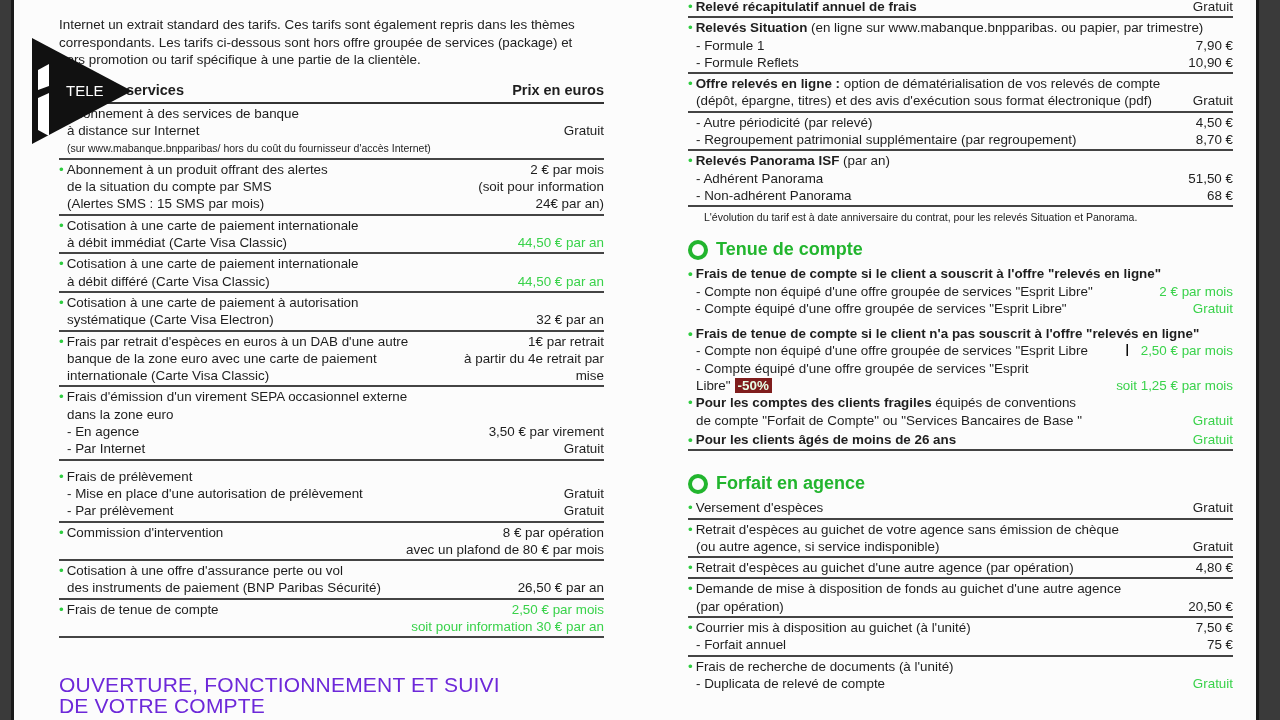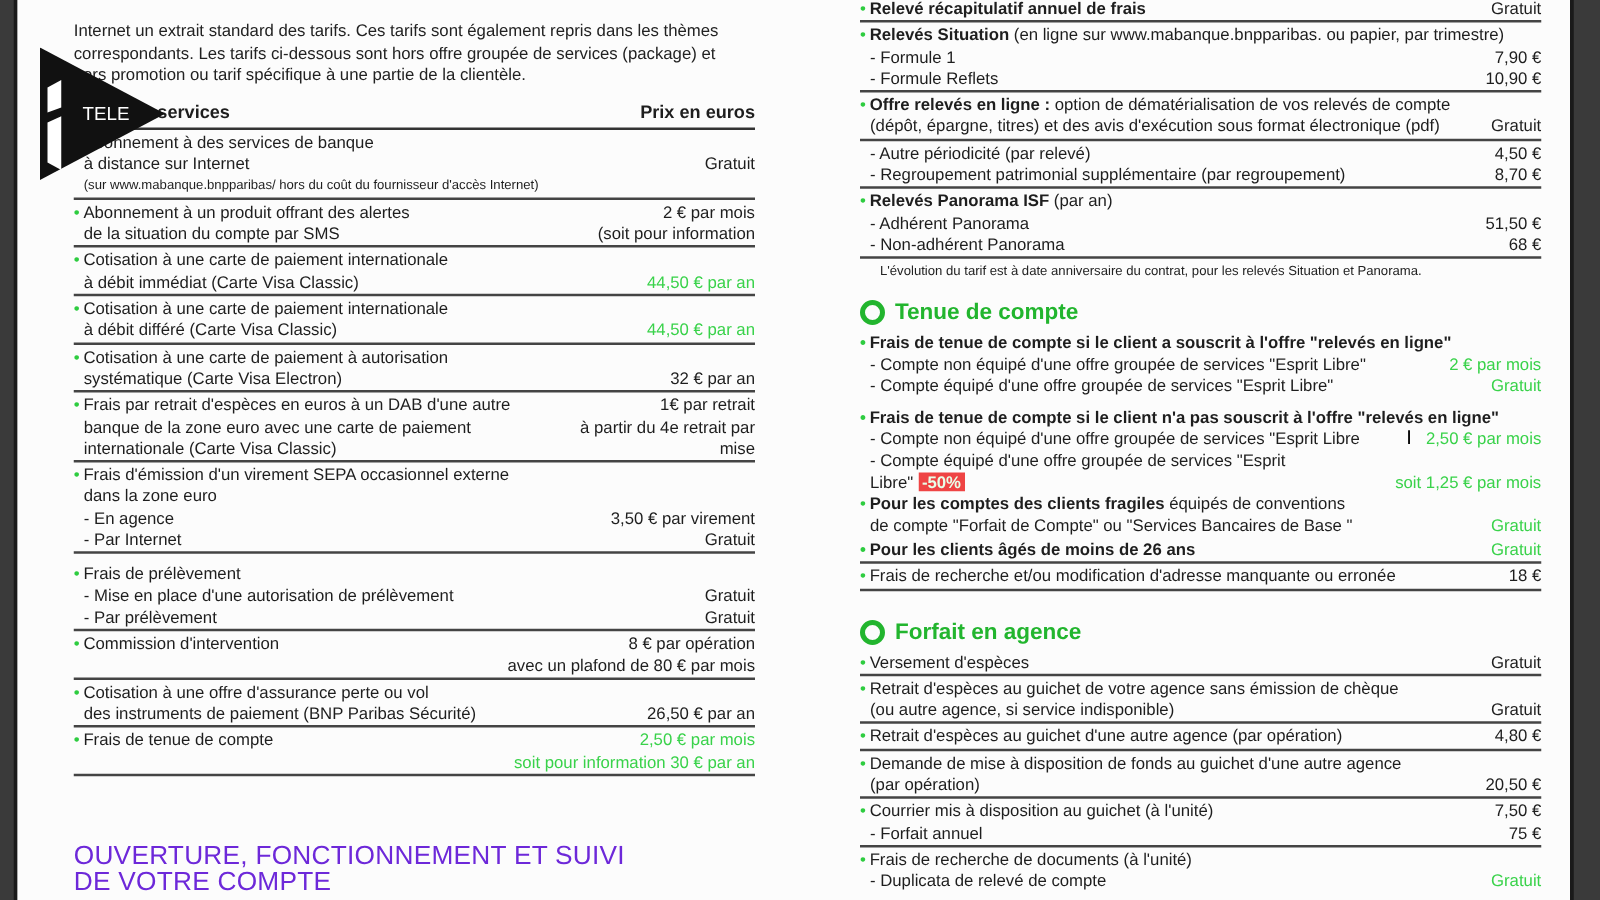--- a/index.html
+++ b/index.html
@@ -28,21 +28,21 @@
   .line .r { text-align:right; white-space:nowrap; padding-left:6px; }
   .bullet { color:#2ecc40; margin-right:3px; }
   .sub { padding-left:8px; }
   .green { color:#39d24a; }
   .small { font-size:10.5px; }
   .bold { font-weight:bold; }
   .note { font-size:10.5px; color:#222; margin-top:4px;padding-left:16px; }
 
   .section-title { display:flex; align-items:flex-end; color:#22b52e; font-weight:bold; font-size:18px; margin:16px 0 4px 0; }
   .circle-icon { width:12px; height:12px; border:4px solid #22b52e; border-radius:50%; margin-right:8px; display:inline-block; }
-  .badge { background:#ef4444; color:#e8ffe8; font-weight:bold; padding:0 3px; margin:0 4px; }
+  .badge { background:#7f1d1d; color:#e8ffe8; font-weight:bold; padding:0 3px; margin:0 4px; }
 
   .big-green { position:absolute; left:59px; top:674px; color:#6d28d9; font-weight:normal; font-size:21px; line-height:21px; letter-spacing:0.2px; }
 
   .logo { position:absolute; left:32px; top:38px; width:100px; height:106px; }
   .cursor { position:absolute; left:1125px; top:342px; font-size:16px; color:#000; }
 </style>
 </head>
 <body>
 
 <div class="frame-left"></div>
@@ -78,20 +78,24 @@
 
   <div class="row">
     <div class="line">
         <span class="l"><span class="bullet">•</span><span>Abonnement à un produit offrant des alertes</span></span>
         <span class="r">2 € par mois</span>
       </div>
     <div class="line">
         <span class="l sub">de la situation du compte par SMS</span>
         <span class="r">(soit pour information</span>
       </div>
+    <div class="line">
+        <span class="l sub">(Alertes SMS : 15 SMS par mois)</span>
+        <span class="r">24€ par an)</span>
+      </div>
   </div>
 
   <div class="row">
     <div class="line">
         <span class="l"><span class="bullet">•</span><span>Cotisation à une carte de paiement internationale</span></span>
       </div>
     <div class="line">
         <span class="l sub">à débit immédiat (Carte Visa Classic)</span>
         <span class="r green">44,50 € par an</span>
       </div>
@@ -289,26 +293,20 @@
       </div>
     <div class="line">
         <span class="l sub">de compte "Forfait de Compte" ou "Services Bancaires de Base "</span>
         <span class="r green">Gratuit</span>
       </div>
   </div>
   <div class="row">
     <div class="line">
         <span class="l bold"><span class="bullet">•</span><span>Pour les clients âgés de moins de 26 ans</span></span>
         <span class="r green">Gratuit</span>
-      </div>
-  </div>
-  <div class="row">
-    <div class="line">
-        <span class="l"><span class="bullet">•</span><span>Frais de recherche et/ou modification d'adresse manquante ou erronée</span></span>
-        <span class="r">18 €</span>
       </div>
   </div>
 
   <div class="section-title" style="margin-top:22px;">
     <span class="circle-icon"></span>
     <span>Forfait en agence</span>
   </div>
   <div class="row">
     <div class="line">
         <span class="l"><span class="bullet">•</span><span>Versement d'espèces</span></span>

